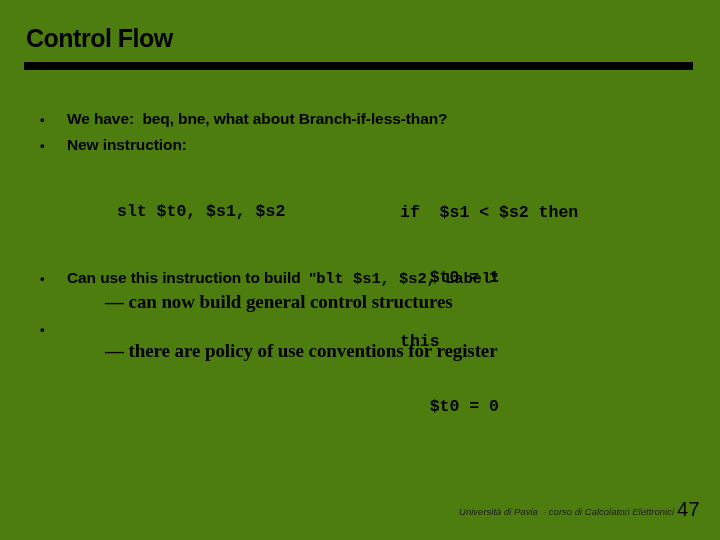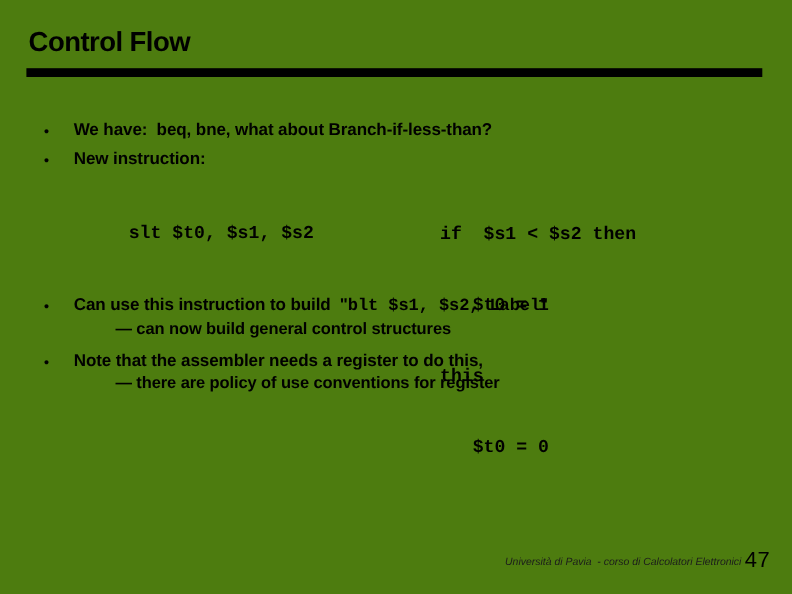--- a/index.html
+++ b/index.html
@@ -46,24 +46,25 @@
     position: absolute;
     left: 67px;
     font-size: 15.5px;
     font-weight: bold;
     white-space: pre;
     letter-spacing: -0.1px;
   }
   .sub-line {
     position: absolute;
     left: 105px;
-    font-size: 15px;
+    font-size: 19px;
     font-weight: bold;
     white-space: pre;
     letter-spacing: -0.1px;
+    font-family: Liberation Serif, serif;
   }
   .code {
     font-family: "Liberation Mono", "DejaVu Sans Mono", monospace;
     font-weight: bold;
     font-size: 16.5px;
     white-space: pre;
   }
   .code-inline {
     font-family: "Liberation Mono", "DejaVu Sans Mono", monospace;
     font-weight: bold;
@@ -122,19 +123,18 @@
     <div>   $t0 = 1</div>
     <div>this</div>
     <div>   $t0 = 0</div>
   </div>
 
   <span class="bullet-dot" style="top:271px">•</span>
   <span class="bullet-text" style="top:269px"><span>Can use this instruction to build  "</span><span class="code-inline">blt $s1, $s2, Label</span><span>"</span></span>
   <span class="sub-line" style="top:291px">— can now build general control structures</span>
 
   <span class="bullet-dot" style="top:322px">•</span>
-  <span class="bullet-text" style="top:320px">Note that the assembler needs a register to do this,</span>
   <span class="sub-line" style="top:340px">— there are policy of use conventions for register</span>
 
   <div class="footer-credit">Università di Pavia  - corso di Calcolatori Elettronici</div>
   <div class="page-number">47</div>
 
 </div>
 
 </body></html>

